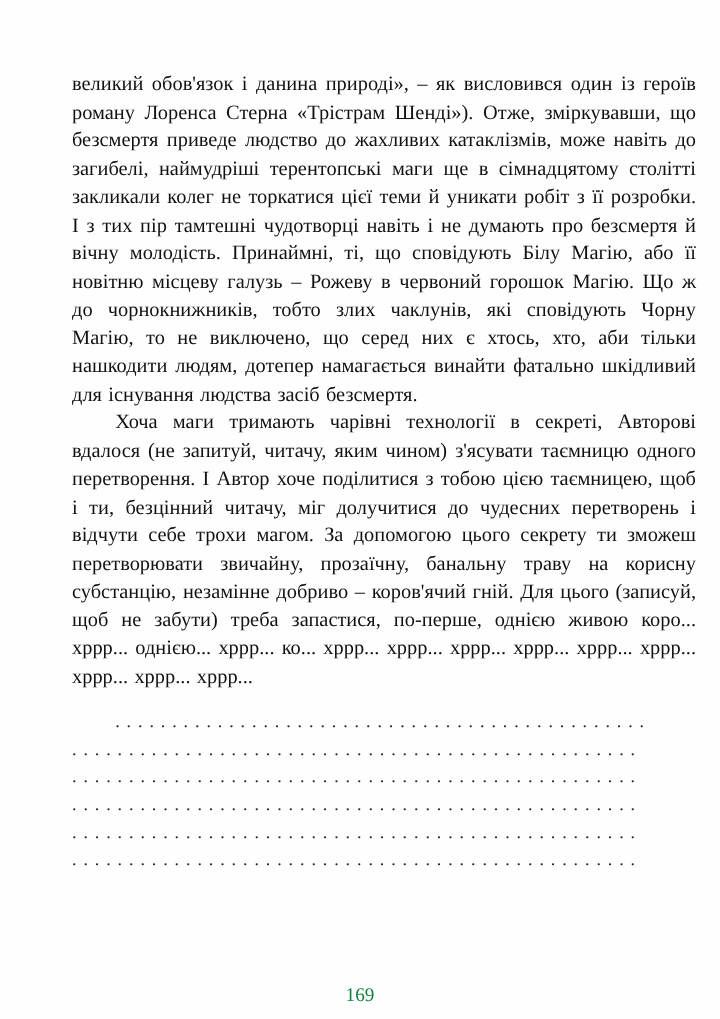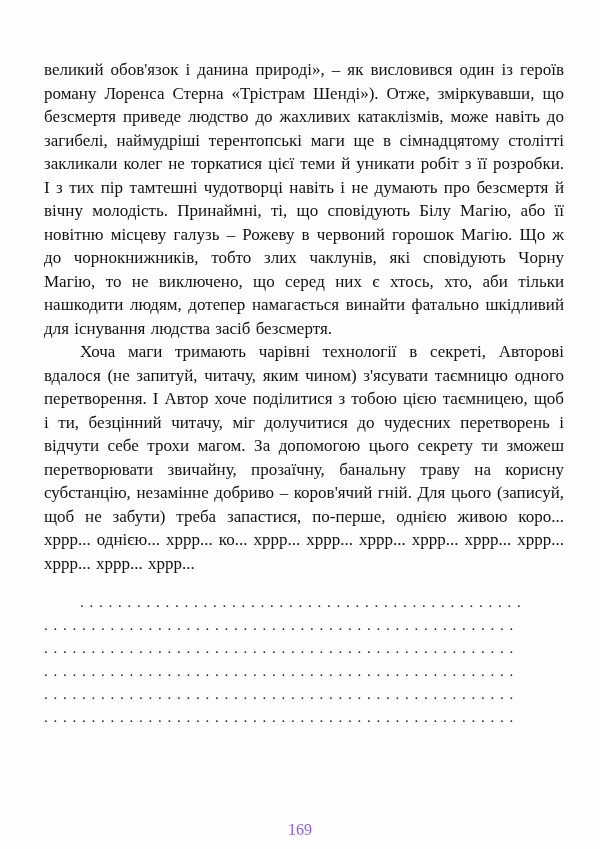--- a/index.html
+++ b/index.html
@@ -8,21 +8,21 @@
     background: #ffffff;
   }
   .page {
     position: relative;
     width: 600px;
     height: 849px;
     background: #fefefe;
     font-family: "Liberation Serif", serif;
     color: #111111;
     box-sizing: border-box;
-    padding: 58px 40px 0 44px;
+    padding: 58px 40px 0 60px;
     overflow: hidden;
   }
   .text-block {
     width: 520px;
   }
   .para {
     margin: 0;
     font-size: 17px;
     line-height: 23.5px;
     text-align: justify;
@@ -49,21 +49,21 @@
     padding-left: 36px;
     width: 484px;
   }
   .page-number {
     position: absolute;
     bottom: 10px;
     left: 0;
     width: 600px;
     text-align: center;
     font-size: 16px;
-    color: #8b5cf6;
+    color: #15803d;
   }
 </style>
 </head>
 <body>
 
 <div class="page">
   <main class="text-block">
     <p class="para">великий обов'язок і данина природі», – як висловився один із героїв роману Лоренса Стерна «Трістрам Шенді»). Отже, зміркувавши, що безсмертя приведе людство до жахливих катаклізмів, може навіть до загибелі, наймудріші терентопські маги ще в сімнадцятому столітті закликали колег не торкатися цієї теми й уникати робіт з її розробки. І з тих пір тамтешні чудотворці навіть і не думають про безсмертя й вічну молодість. Принаймні, ті, що сповідують Білу Магію, або її новітню місцеву галузь – Рожеву в червоний горошок Магію. Що ж до чорнокнижників, тобто злих чаклунів, які сповідують Чорну Магію, то не виключено, що серед них є хтось, хто, аби тільки нашкодити людям, дотепер намагається винайти фатально шкідливий для існування людства засіб безсмертя.</p>
     <p class="para indented">Хоча маги тримають чарівні технології в секреті, Авторові вдалося (не запитуй, читачу, яким чином) з'ясувати таємницю одного перетворення. І Автор хоче поділитися з тобою цією таємницею, щоб і ти, безцінний читачу, міг долучитися до чудесних перетворень і відчути себе трохи магом. За допомогою цього секрету ти зможеш перетворювати звичайну, прозаїчну, банальну траву на корисну субстанцію, незамінне добриво – коров'ячий гній. Для цього (записуй, щоб не забути) треба запастися, по-перше, однією живою коро... хррр... однією... хррр... ко... хррр... хррр... хррр... хррр... хррр... хррр... хррр... хррр... хррр...</p>
     <div class="dots-block">

